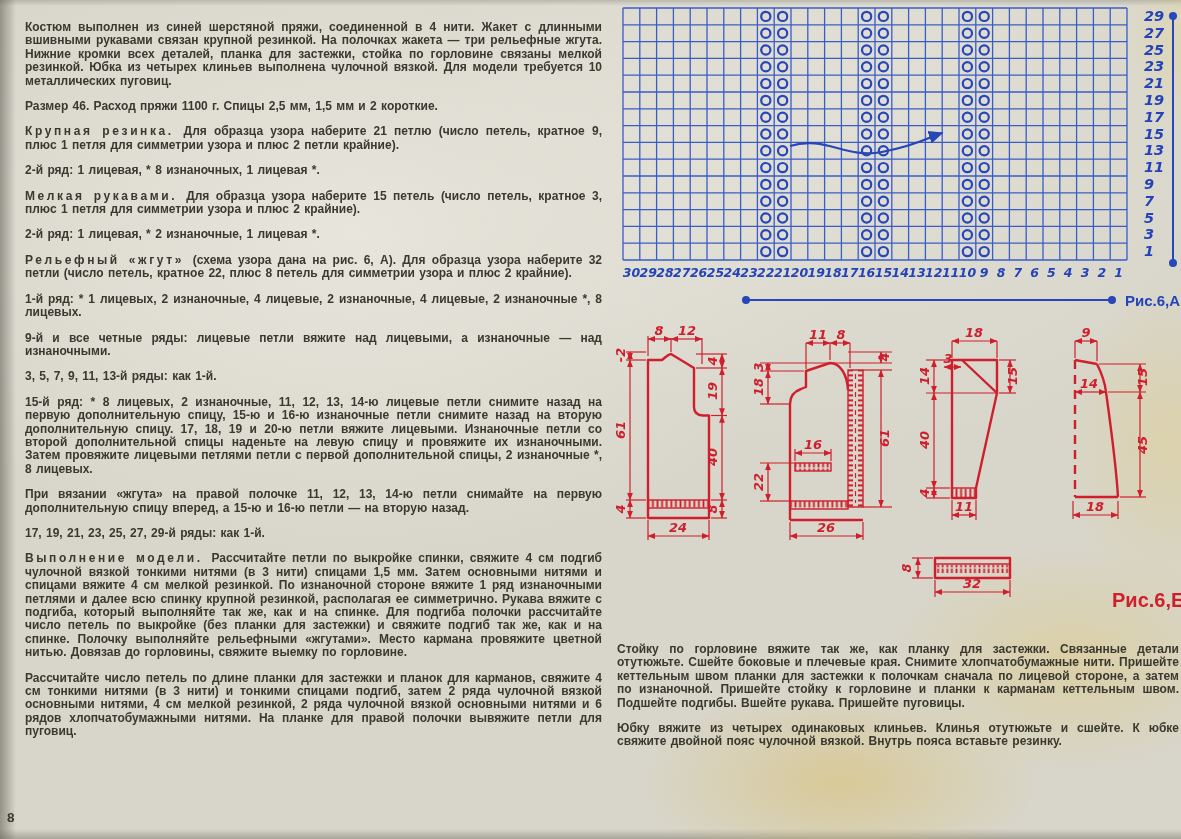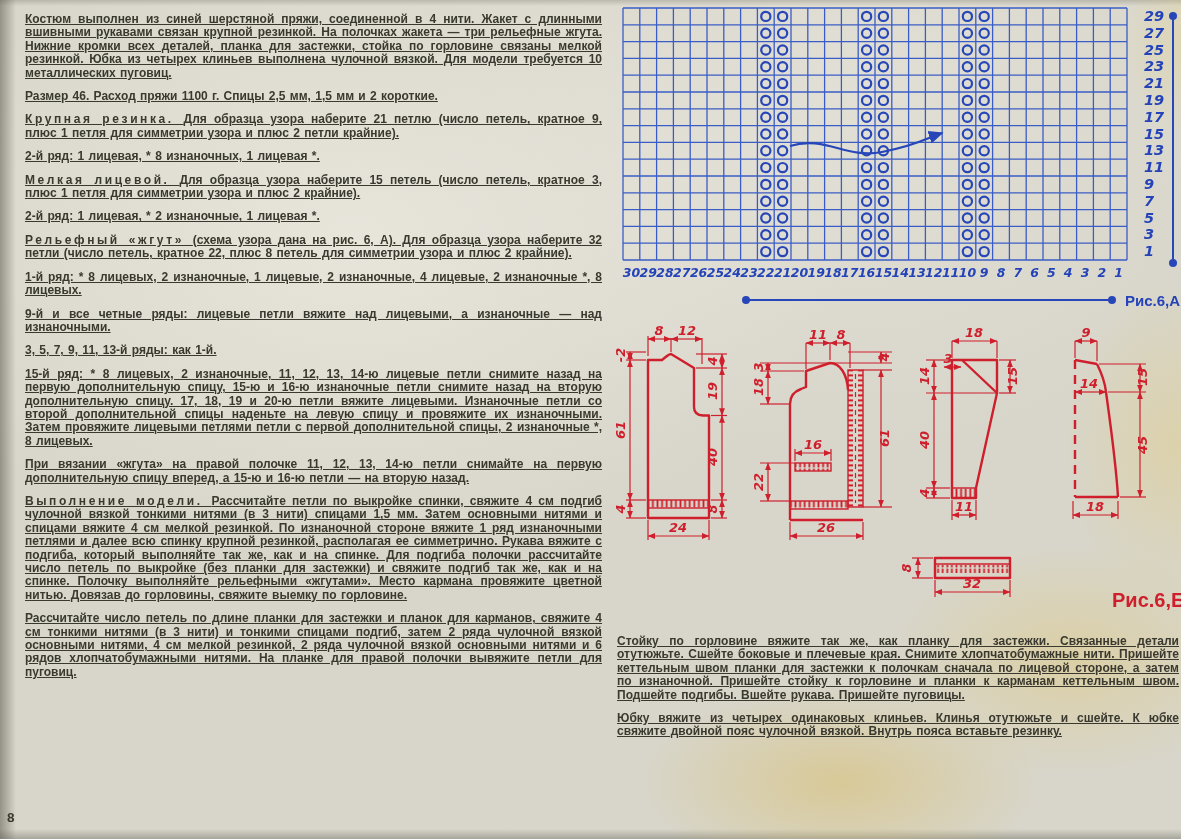--- a/index.html
+++ b/index.html
@@ -12,21 +12,21 @@
   .stain{position:absolute;pointer-events:none;}
   #stain1{left:630px;top:680px;width:420px;height:170px;background:radial-gradient(ellipse at 50% 60%, rgba(216,190,108,.55), transparent 68%);}
   #stain2{left:880px;top:540px;width:320px;height:240px;background:radial-gradient(ellipse at 60% 50%, rgba(222,198,118,.45), transparent 68%);}
   #stain3{left:1060px;top:280px;width:140px;height:330px;background:radial-gradient(ellipse at 80% 50%, rgba(224,202,128,.42), transparent 70%);}
   #stain4{left:1120px;top:0px;width:80px;height:140px;background:radial-gradient(ellipse at 90% 30%, rgba(226,206,130,.38), transparent 70%);}
   #edgeL{position:absolute;left:0;top:0;width:16px;height:839px;background:linear-gradient(to right, rgba(82,80,70,.5), transparent);}
   #edgeB{position:absolute;left:0;top:829px;width:1181px;height:10px;background:linear-gradient(to top, rgba(96,94,82,.4), transparent);}
   #edgeT{position:absolute;left:0;top:0;width:1181px;height:6px;background:linear-gradient(to bottom, rgba(110,108,96,.3), transparent);}
   .col{position:absolute;color:#3a392f;font-weight:700;font-size:12px;line-height:13.4px;
        text-align:justify;word-spacing:1px;}
-  .col p{margin:4px 0 10px 0;text-decoration:underline;}
+  .col p{margin:12px 0 10px 0;}
   #leftcol{left:25px;top:9px;width:577px;}
   #rightcol{left:617px;top:631px;width:562px;}
   .sp{letter-spacing:2.6px;}
   #pagenum{position:absolute;left:7px;top:810px;font-size:13.5px;font-weight:700;color:#3a392f;}
   svg{position:absolute;overflow:visible;}
   #chartsvg{left:620px;top:0px;}
   #diagsvg{left:600px;top:308px;}
   .gl{stroke:#3a5cc6;stroke-width:1.3;}
   .gc{stroke:#2746b8;stroke-width:2.2;fill:none;}
   .rlab{fill:#2443b8;font:italic 700 14.5px "DejaVu Sans",sans-serif;}
@@ -51,28 +51,29 @@
   <div id="stain1" class="stain"></div>
   <div id="stain2" class="stain"></div>
   <div id="stain3" class="stain"></div>
   <div id="stain4" class="stain"></div>
 
   <div id="leftcol" class="col">
       <p>Костюм выполнен из синей шерстяной пряжи, соединенной в 4 нити. Жакет с длинными вшивными рукавами связан крупной резинкой. На полочках жакета — три рельефные жгута. Нижние кромки всех деталей, планка для застежки, стойка по горловине связаны мелкой резинкой. Юбка из четырех клиньев выполнена чулочной вязкой. Для модели требуется 10 металлических пуговиц.</p>
       <p>Размер 46. Расход пряжи 1100 г. Спицы 2,5 мм, 1,5 мм и 2 короткие.</p>
       <p><span class="sp">Крупная резинка. </span>Для образца узора наберите 21 петлю (число петель, кратное 9, плюс 1 петля для симметрии узора и плюс 2 петли крайние).</p>
       <p>2-й ряд: 1 лицевая, * 8 изнаночных, 1 лицевая *.</p>
-      <p><span class="sp">Мелкая лицевой. </span>Для образца узора наберите 15 петель (число петель, кратное 3, плюс 1 петля для симметрии узора и плюс 2 крайние).</p>
+      <p><span class="sp">Мелкая рукавами. </span>Для образца узора наберите 15 петель (число петель, кратное 3, плюс 1 петля для симметрии узора и плюс 2 крайние).</p>
       <p>2-й ряд: 1 лицевая, * 2 изнаночные, 1 лицевая *.</p>
       <p><span class="sp">Рельефный «жгут» </span>(схема узора дана на рис. 6, А). Для образца узора наберите 32 петли (число петель, кратное 22, плюс 8 петель для симметрии узора и плюс 2 крайние).</p>
-      <p>1-й ряд: * 8 лицевых, 2 изнаночные, 1 лицевые, 2 изнаночные, 4 лицевые, 2 изнаночные *, 8 лицевых.</p>
+      <p>1-й ряд: * 1 лицевых, 2 изнаночные, 4 лицевые, 2 изнаночные, 4 лицевые, 2 изнаночные *, 8 лицевых.</p>
       <p>9-й и все четные ряды: лицевые петли вяжите над лицевыми, а изнаночные — над изнаночными.</p>
       <p>3, 5, 7, 9, 11, 13-й ряды: как 1-й.</p>
       <p>15-й ряд: * 8 лицевых, 2 изнаночные, 11, 12, 13, 14-ю лицевые петли снимите назад на первую дополнительную спицу, 15-ю и 16-ю изнаночные петли снимите назад на вторую дополнительную спицу. 17, 18, 19 и 20-ю петли вяжите лицевыми. Изнаночные петли со второй дополнительной спицы наденьте на левую спицу и провяжите их изнаночными. Затем провяжите лицевыми петлями петли с первой дополнительной спицы, 2 изнаночные *, 8 лицевых.</p>
       <p>При вязании «жгута» на правой полочке 11, 12, 13, 14-ю петли снимайте на первую дополнительную спицу вперед, а 15-ю и 16-ю петли — на вторую назад.</p>
+      <p>17, 19, 21, 23, 25, 27, 29-й ряды: как 1-й.</p>
       <p><span class="sp">Выполнение модели. </span>Рассчитайте петли по выкройке спинки, свяжите 4 см подгиб чулочной вязкой тонкими нитями (в 3 нити) спицами 1,5 мм. Затем основными нитями и спицами вяжите 4 см мелкой резинкой. По изнаночной стороне вяжите 1 ряд изнаночными петлями и далее всю спинку крупной резинкой, располагая ее симметрично. Рукава вяжите с подгиба, который выполняйте так же, как и на спинке. Для подгиба полочки рассчитайте число петель по выкройке (без планки для застежки) и свяжите подгиб так же, как и на спинке. Полочку выполняйте рельефными «жгутами». Место кармана провяжите цветной нитью. Довязав до горловины, свяжите выемку по горловине.</p>
       <p>Рассчитайте число петель по длине планки для застежки и планок для карманов, свяжите 4 см тонкими нитями (в 3 нити) и тонкими спицами подгиб, затем 2 ряда чулочной вязкой основными нитями, 4 см мелкой резинкой, 2 ряда чулочной вязкой основными нитями и 6 рядов хлопчатобумажными нитями. На планке для правой полочки вывяжите петли для пуговиц.</p>
     </div>
   <div id="rightcol" class="col">
       <p>Стойку по горловине вяжите так же, как планку для застежки. Связанные детали отутюжьте. Сшейте боковые и плечевые края. Снимите хлопчатобумажные нити. Пришейте кеттельным швом планки для застежки к полочкам сначала по лицевой стороне, а затем по изнаночной. Пришейте стойку к горловине и планки к карманам кеттельным швом. Подшейте подгибы. Вшейте рукава. Пришейте пуговицы.</p>
       <p>Юбку вяжите из четырех одинаковых клиньев. Клинья отутюжьте и сшейте. К юбке свяжите двойной пояс чулочной вязкой. Внутрь пояса вставьте резинку.</p>
     </div>
   <div id="pagenum">8</div>
 
   <svg id="chartsvg" width="561" height="312" viewBox="0 0 561 312">

